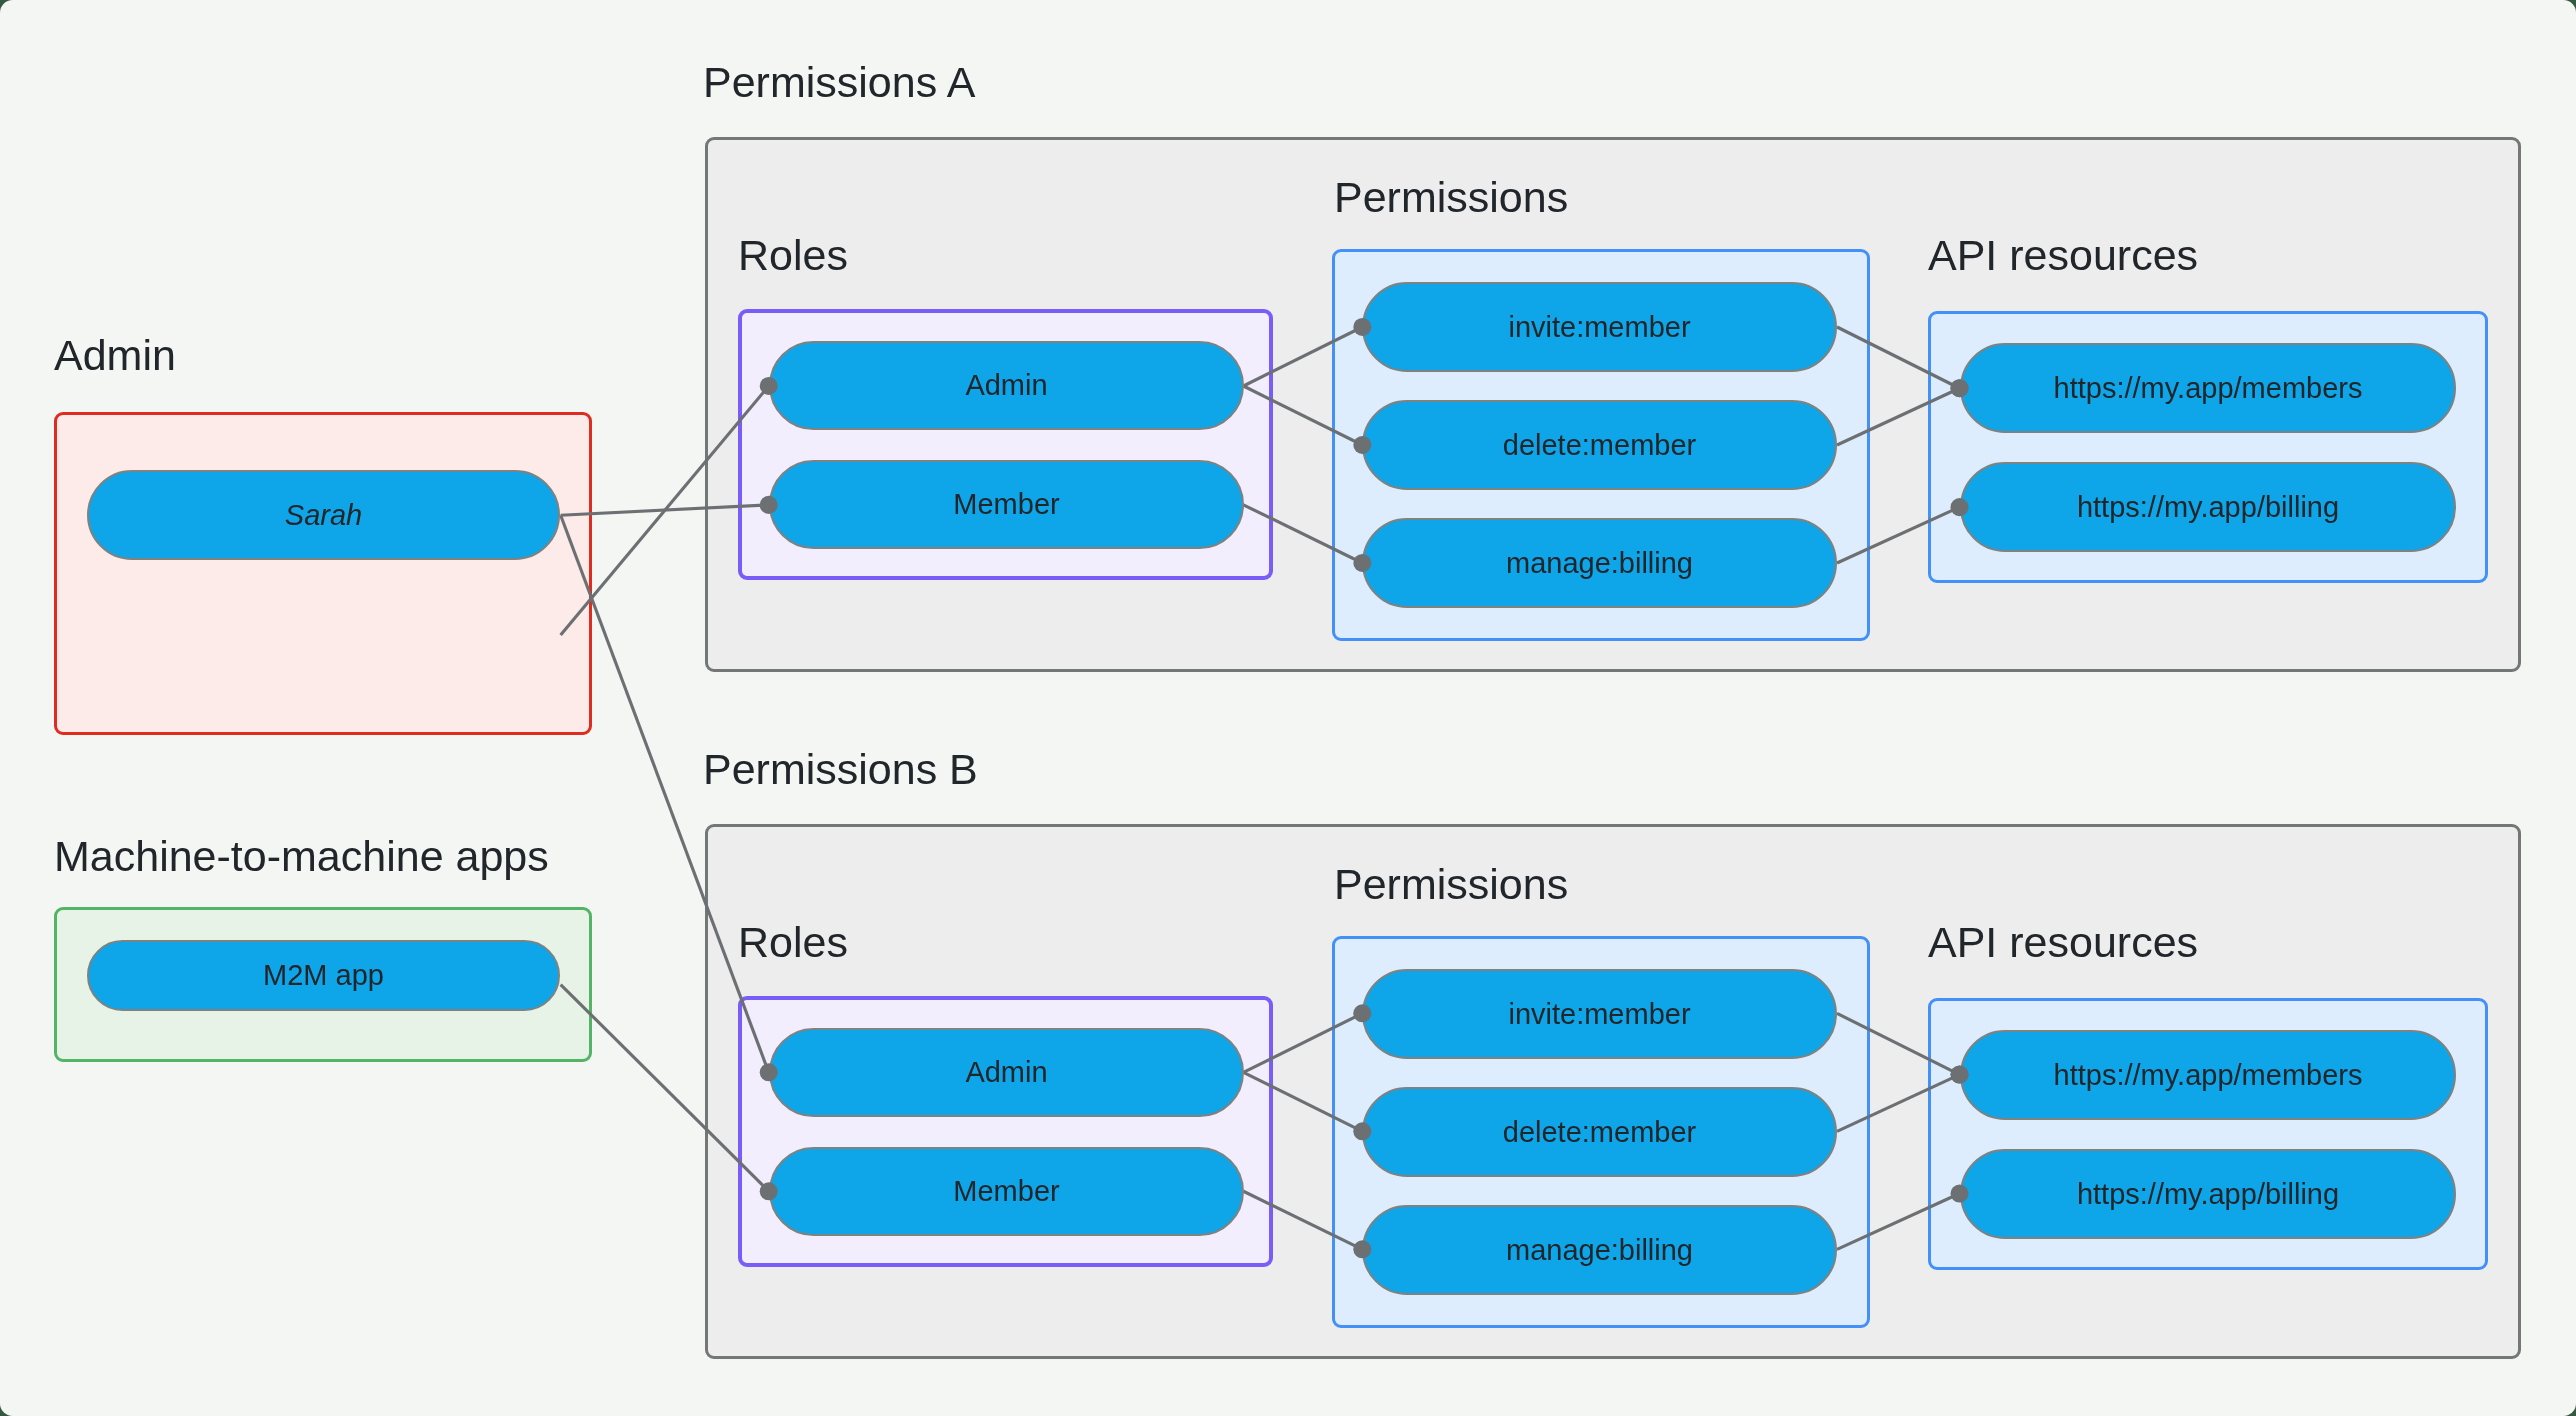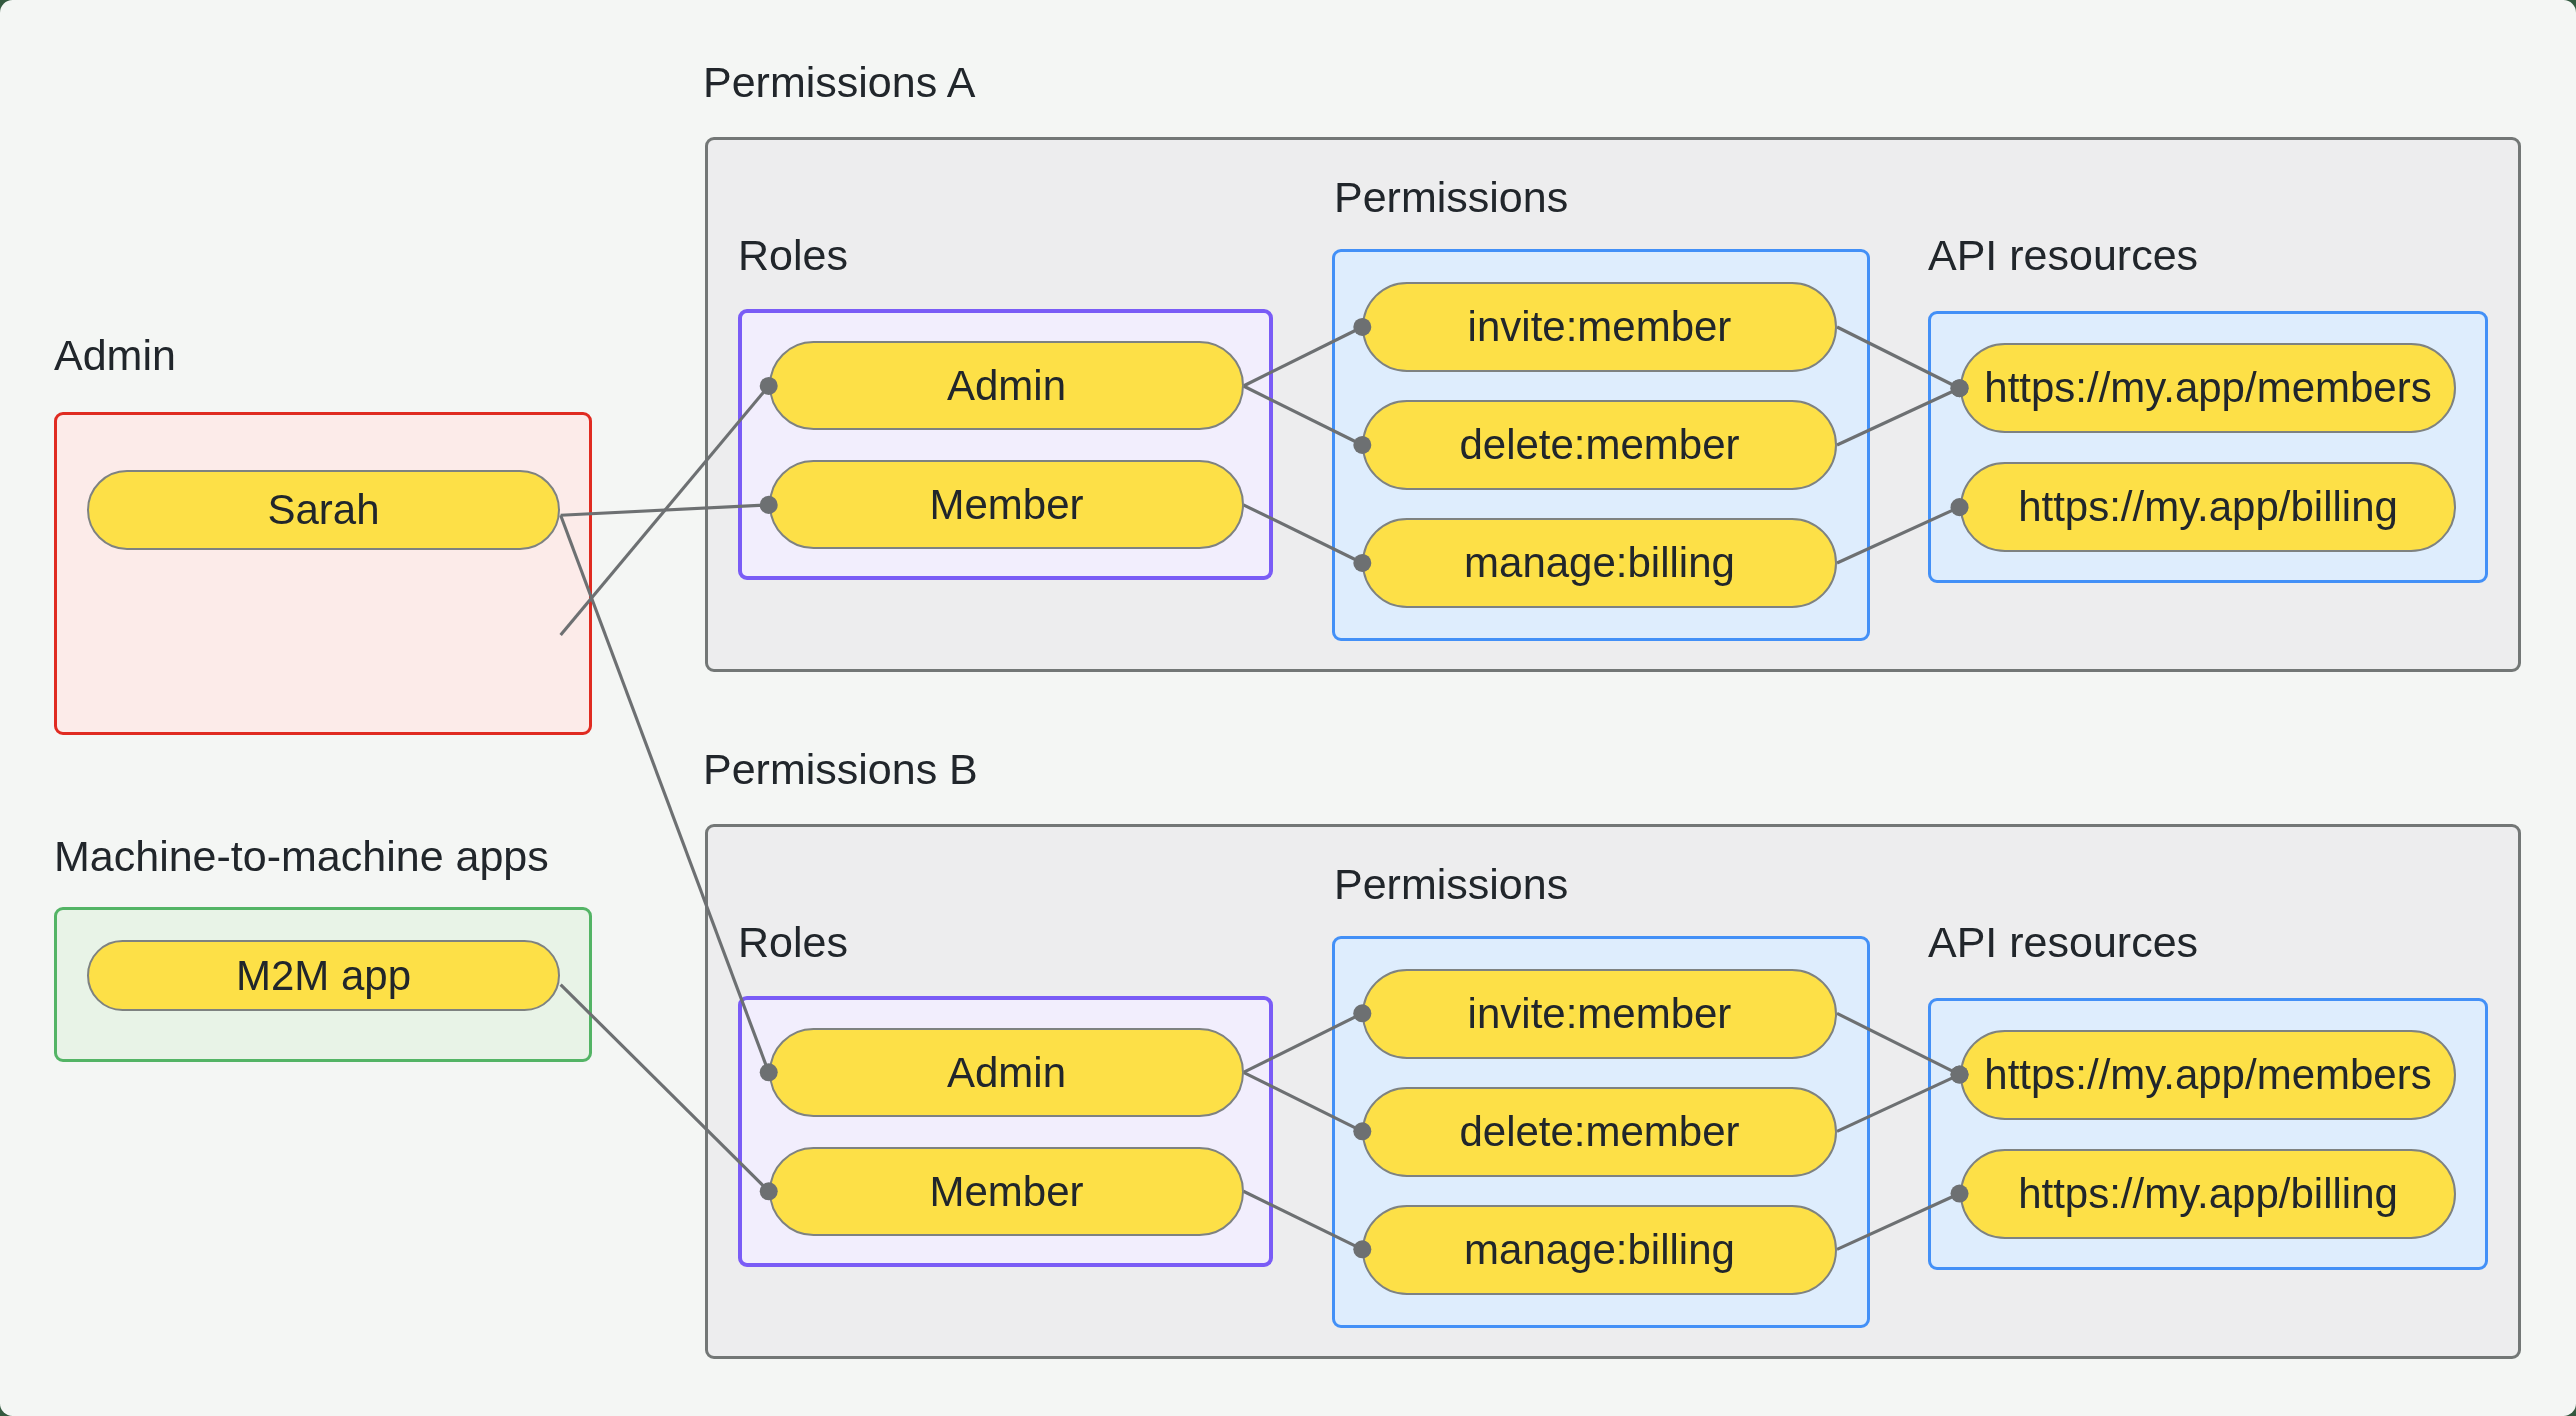--- a/index.html
+++ b/index.html
@@ -26,24 +26,24 @@
     position: absolute; box-sizing: border-box;
     border-radius: 9px; z-index: 0;
   }
   .users-box { border: 3.6px solid #e02b21; background: #fcebe9; }
   .m2m-box   { border: 3.6px solid #53b465; background: #e8f3e7; }
   .org-box   { border: 3.6px solid #737776; background: #ededee; }
   .roles-box { border: 4.5px solid #7a5cf6; background: #f2eefd; }
   .blue-box  { border: 3.6px solid #4390f7; background: #deedfd; }
   .pill {
     position: absolute; box-sizing: border-box;
-    background: #fde047; border: 2.7px solid #7e8281;
+    background: #0ea5e9; border: 2.7px solid #7e8281;
     border-radius: 63px;
     display: flex; align-items: center; justify-content: center;
-    font-size: 42px; color: #21262b; white-space: nowrap;
+    font-size: 29px; color: #21262b; white-space: nowrap;
     z-index: 3;
   }
   .org { position: absolute; left: 0; width: 2576px; height: 0; }
   .layer {
     position: absolute; left: 0; top: 0;
     width: 2576px; height: 1416px;
     pointer-events: none;
   }
   #edge-layer { z-index: 2; }
   #dot-layer  { z-index: 4; }
@@ -67,21 +67,21 @@
       <line x1="1380" y1="1190.5" x2="1512" y2="1125" stroke="#6d7072" stroke-width="3.5"></line>
       <line x1="1380" y1="1190.5" x2="1512" y2="1256" stroke="#6d7072" stroke-width="3.5"></line>
       <line x1="1380" y1="1322.5" x2="1512" y2="1387" stroke="#6d7072" stroke-width="3.5"></line>
       <line x1="2039" y1="1125" x2="2175" y2="1193" stroke="#6d7072" stroke-width="3.5"></line>
       <line x1="2039" y1="1256" x2="2175" y2="1193" stroke="#6d7072" stroke-width="3.5"></line>
       <line x1="2039" y1="1387" x2="2175" y2="1325" stroke="#6d7072" stroke-width="3.5"></line>
     </svg>
 
   <div class="glabel" style="left:54px; top:332px;">Admin</div>
   <div class="gbox users-box" style="left:54px; top:412px; width:538px; height:323px;"></div>
-  <div class="pill" style="left:87px; top:470px; width:473px; height:80px;">Sarah</div>
+  <div class="pill" style="left:87px; top:470px; width:473px; height:90px;font-style:italic;">Sarah</div>
 
   <div class="glabel" style="left:54px; top:833px;">Machine-to-machine apps</div>
   <div class="gbox m2m-box" style="left:54px; top:907px; width:538px; height:155px;"></div>
   <div class="pill" style="left:87px; top:940px; width:473px; height:71px;">M2M app</div>
 
   <div class="org" style="top:0;">
     <div class="glabel" style="left:703px; top:59px;">Permissions A</div>
     <div class="gbox org-box" style="left:705px; top:137px; width:1816px; height:535px;"></div>
 
     <div class="glabel" style="left:738px; top:232px;">Roles</div>

